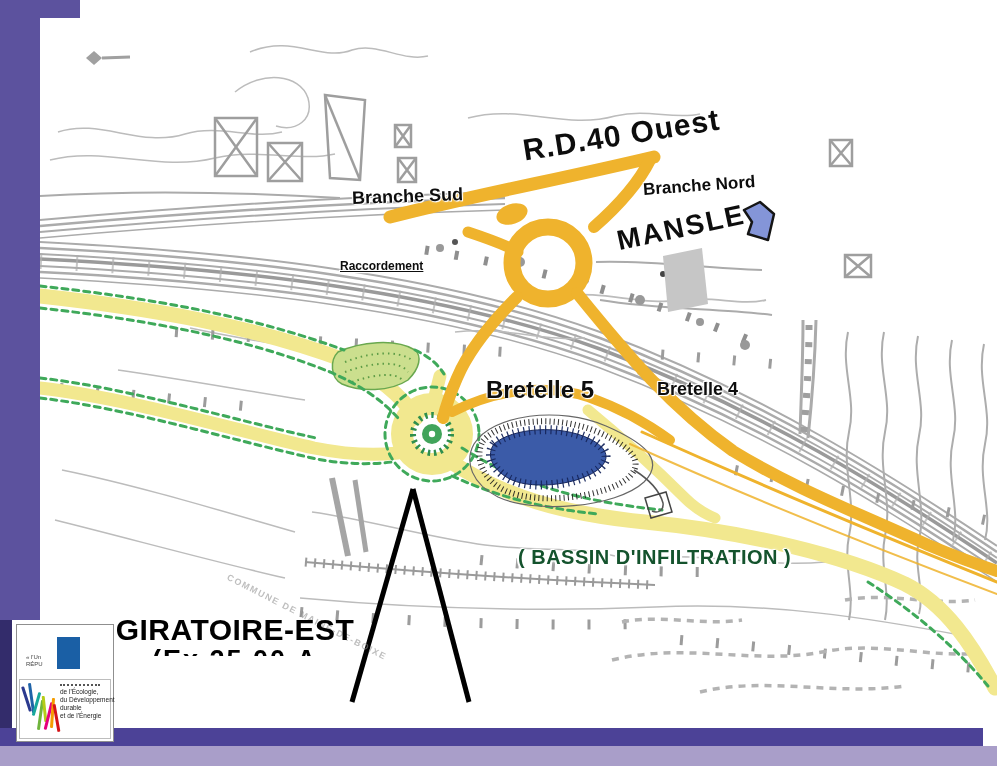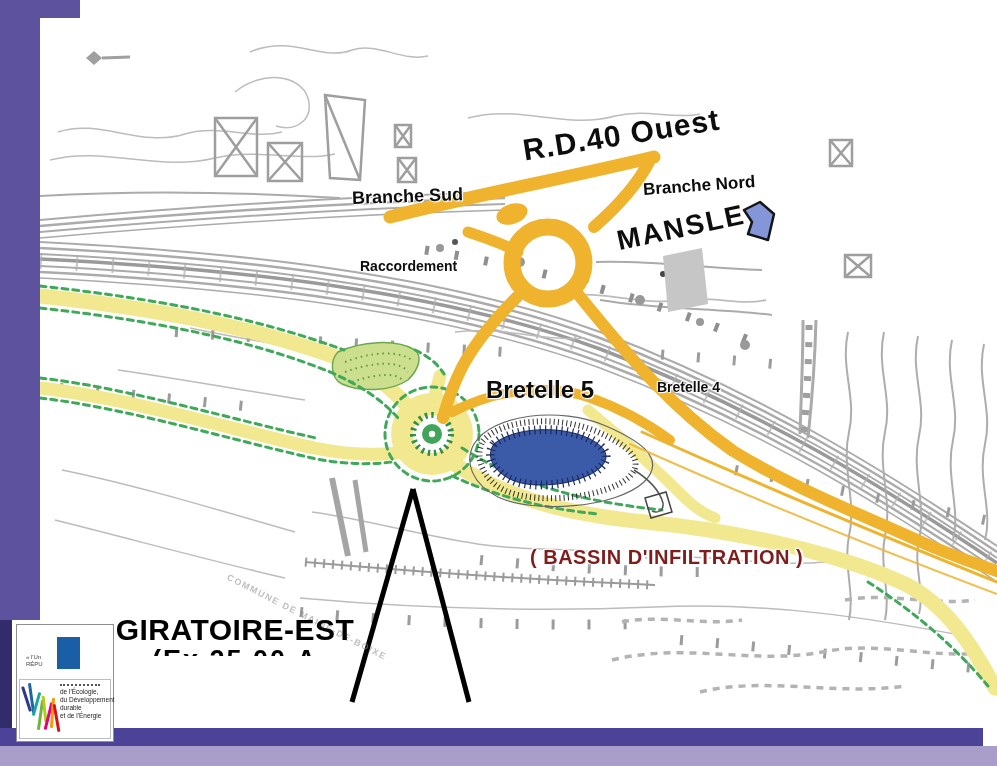--- a/index.html
+++ b/index.html
@@ -6,24 +6,24 @@
   .stage{position:relative;width:997px;height:766px;overflow:hidden;background:#fff;
          font-family:"Liberation Sans",sans-serif;}
   .map-svg{position:absolute;left:0;top:0;z-index:1;}
   
   .mlabel{position:absolute;z-index:3;font-weight:bold;color:#0d0d0d;white-space:nowrap;
           text-shadow:0 0 2px #fff,0 0 3px #fff,1px 1px 0 #fff,-1px -1px 0 #fff;}
   .lbl-rd40{left:522px;top:118px;font-size:30px;transform:rotate(-9deg);letter-spacing:1px;}
   .lbl-bsud{left:352px;top:186px;font-size:18px;transform:rotate(-2deg);}
   .lbl-bnord{left:643px;top:176px;font-size:17px;transform:rotate(-4deg);}
   .lbl-mansle{left:616px;top:212px;font-size:28px;transform:rotate(-12deg);letter-spacing:2px;}
-  .lbl-racc{left:360px;top:254px;font-size:14px;line-height:25px;}
+  .lbl-racc{left:340px;top:254px;font-size:12px;line-height:25px;text-decoration:underline;}
   .lbl-br5{left:486px;top:376px;font-size:24px;}
-  .lbl-br4{left:657px;top:379px;font-size:14px;}
-  .lbl-bassin{left:530px;top:546px;font-size:20px;color:#7f1d1d;letter-spacing:.5px;
+  .lbl-br4{left:657px;top:379px;font-size:18px;}
+  .lbl-bassin{left:518px;top:546px;font-size:20px;color:#14532d;letter-spacing:.5px;
       text-shadow:0 0 3px #fff,0 0 4px #fff,1px 1px 0 #fff,-1px -1px 0 #fff,2px 0 0 #fff,-2px 0 0 #fff;}
   .watermark{position:absolute;left:218px;top:612px;z-index:2;font-size:9px;color:#8a8a8a;
       opacity:.55;transform:rotate(27deg);letter-spacing:1.5px;white-space:nowrap;font-weight:bold;}
   
   .title-block{position:absolute;left:104px;top:612px;width:262px;z-index:3;text-align:center;
       font-weight:bold;color:#000;}
   .title-l1,.title-l2{font-size:30px;line-height:35px;letter-spacing:.5px;}
   .title-l3{height:9px;overflow:hidden;font-size:27px;line-height:26px;letter-spacing:2px;}
   
   .frame{position:absolute;z-index:5;}

